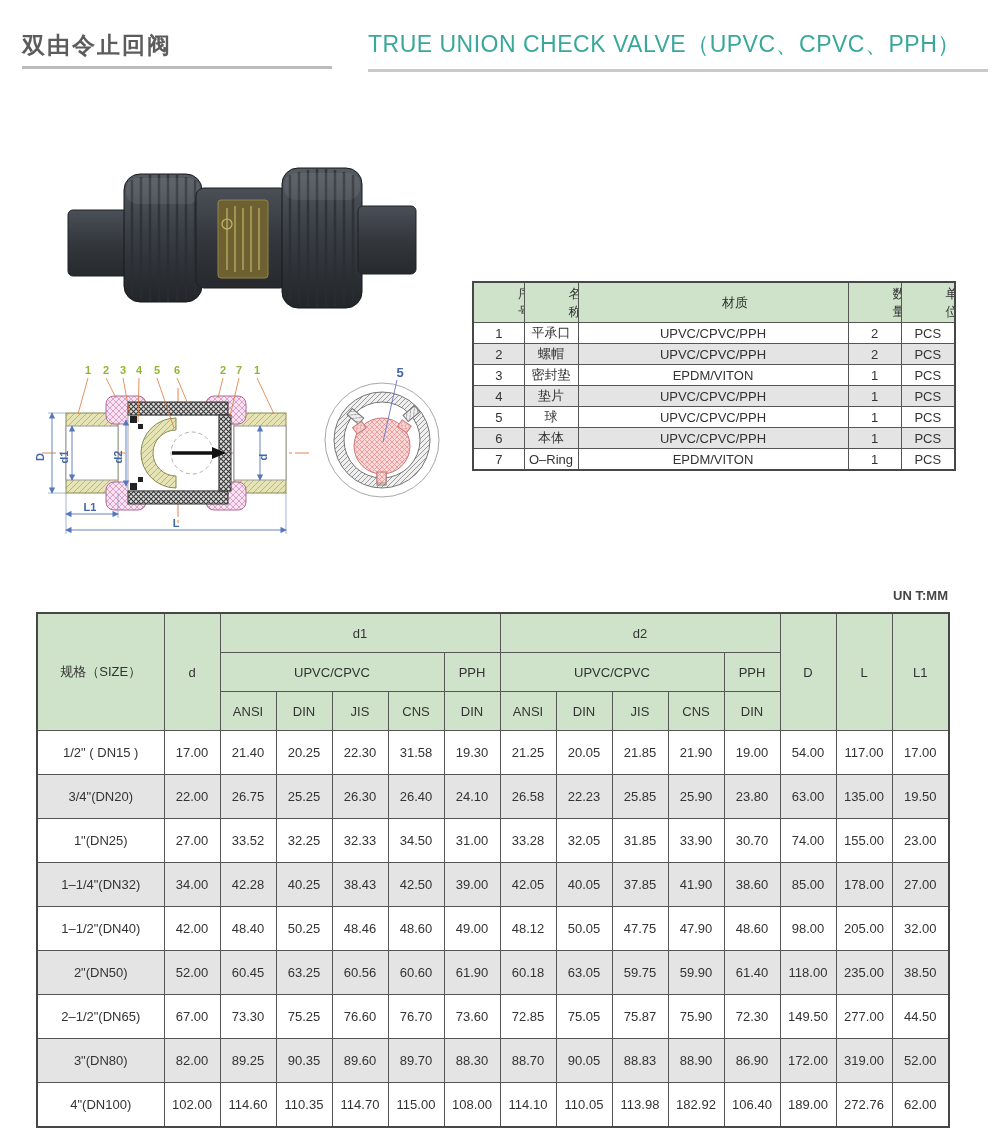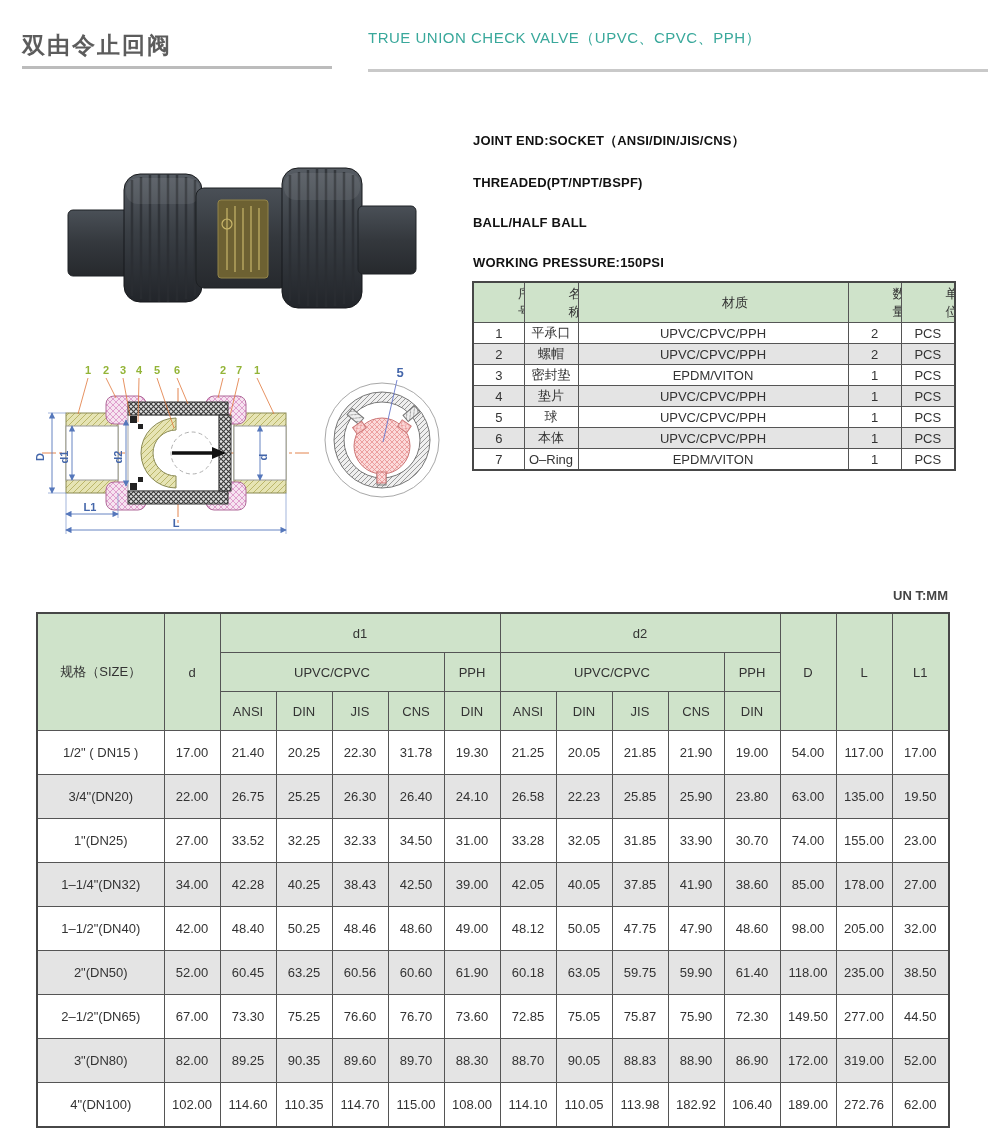--- a/index.html
+++ b/index.html
@@ -2,21 +2,21 @@
 <html><head>
 <meta charset="utf-8">
 <style>
   html,body{margin:0;padding:0;background:#fff;}
   .page{position:relative;width:1008px;height:1132px;background:#ffffff;overflow:hidden;
         font-family:"Liberation Sans",sans-serif;color:#333;margin-top:20px;}
 
   
   .title-cn{position:absolute;left:22px;top:10px;font-size:23px;font-weight:bold;color:#5c5c5c;letter-spacing:2px;}
   .rule-left{position:absolute;left:22px;top:46px;width:310px;height:3px;background:#bcbcbc;}
-  .title-en{position:absolute;left:368px;top:9px;font-size:15px;color:#39a89b;letter-spacing:.5px;white-space:nowrap;text-align:right;}
+  .title-en{position:absolute;left:368px;top:9px;font-size:23px;color:#39a89b;letter-spacing:.5px;white-space:nowrap;text-align:right;}
   .rule-right{position:absolute;left:368px;top:49px;width:620px;height:3px;background:#c9c9c9;}
 
   
   .photo{position:absolute;left:52px;top:88px;}
   .cross-drawing{position:absolute;left:26px;top:334px;}
   .end-drawing{position:absolute;left:312px;top:342px;}
 
   
   .specs{position:absolute;left:473px;top:112px;display:flex;flex-direction:column;gap:25px;}
   .specs .spec-line{font-size:13px;font-weight:bold;color:#121212;letter-spacing:.2px;}
@@ -96,26 +96,20 @@
         <line x1="274" y1="61" x2="274" y2="199"></line>
           <line x1="283" y1="62" x2="283" y2="198"></line>
         <line x1="292" y1="64" x2="292" y2="196"></line>
           <line x1="301" y1="67" x2="301" y2="193"></line>
       </g>
       <rect x="232" y="65" width="76" height="27" rx="12" fill="#ffffff" opacity="0.07"></rect>
       <rect x="306" y="98" width="58" height="68" rx="5" fill="url(#g2)" stroke="#1f2226"></rect>
     </svg>
   </div>
 
-  <div class="specs">
-    <div class="spec-line">JOINT END:SOCKET（ANSI/DIN/JIS/CNS）</div>
-    <div class="spec-line">THREADED(PT/NPT/BSPF)</div>
-    <div class="spec-line">BALL/HALF BALL</div>
-    <div class="spec-line">WORKING PRESSURE:150PSI</div>
-  </div>
 
   <table class="parts-table">
     <colgroup>
       <col style="width:51px">
         <col style="width:54px">
         <col style="width:270px">
       <col style="width:53px">
         <col style="width:54px">
     </colgroup>
     <thead>
@@ -352,21 +346,21 @@
         <th>DIN</th>
       </tr>
     </thead>
     <tbody>
         <tr>
           <td>1/2" ( DN15 )</td>
           <td>17.00</td>
           <td>21.40</td>
           <td>20.25</td>
           <td>22.30</td>
-          <td>31.78</td>
+          <td>31.58</td>
           <td>19.30</td>
           <td>21.25</td>
           <td>20.05</td>
           <td>21.85</td>
           <td>21.90</td>
           <td>19.00</td>
           <td>54.00</td>
           <td>117.00</td>
           <td>17.00</td>
         </tr>

